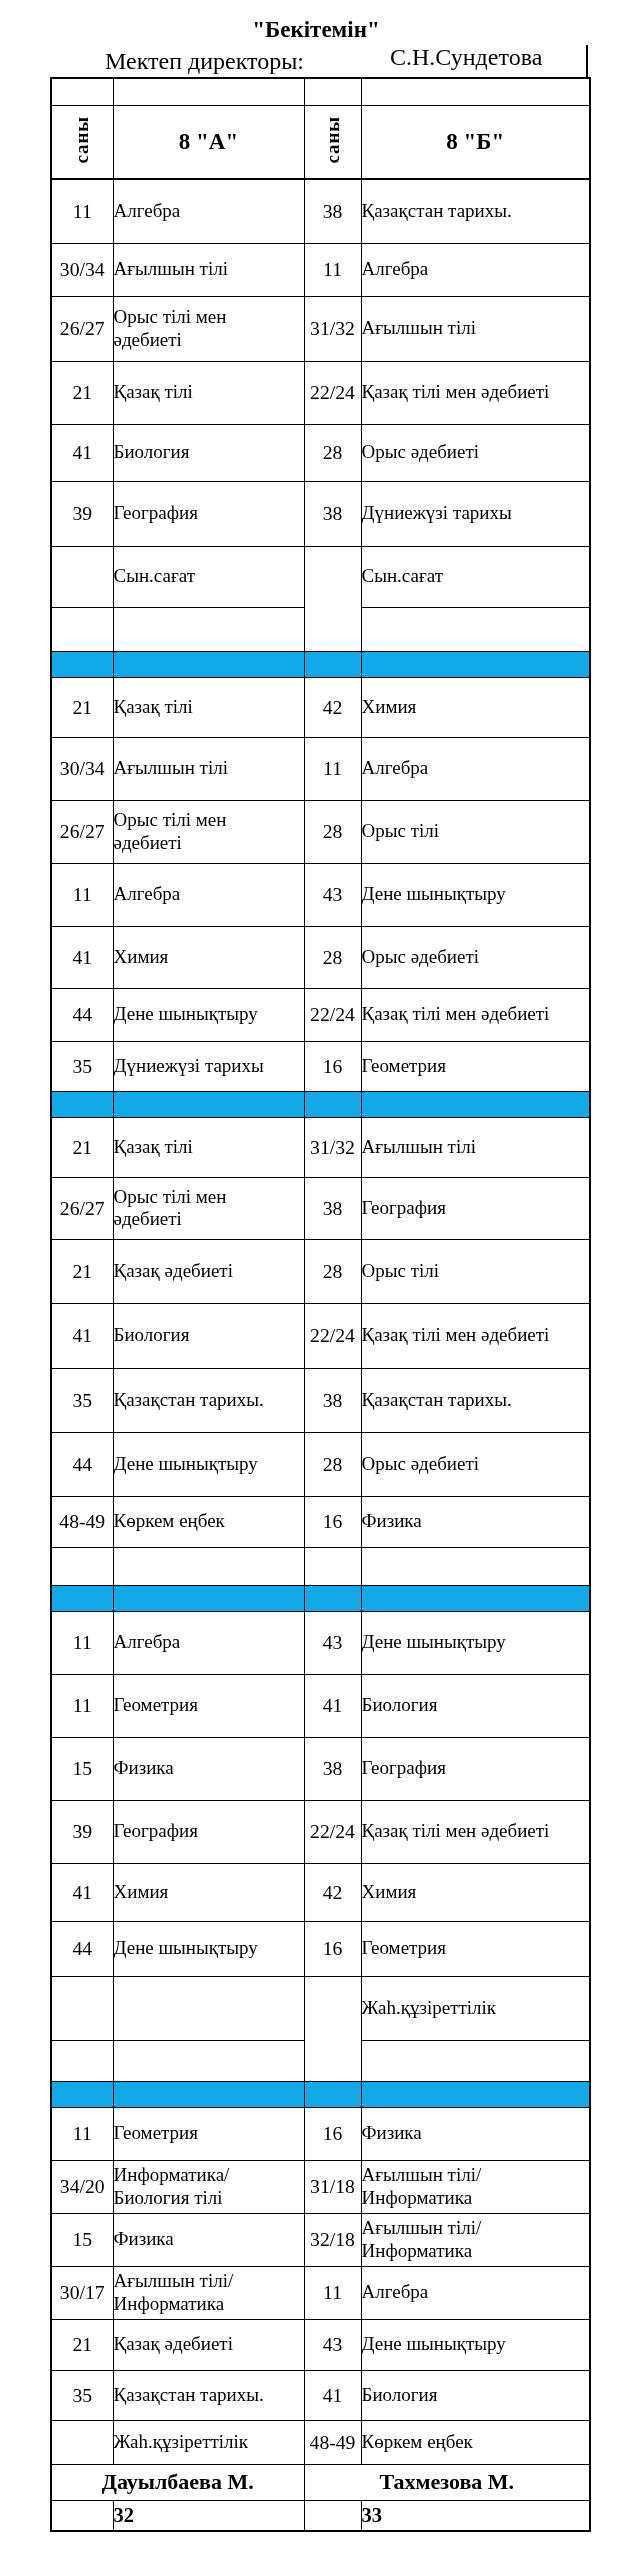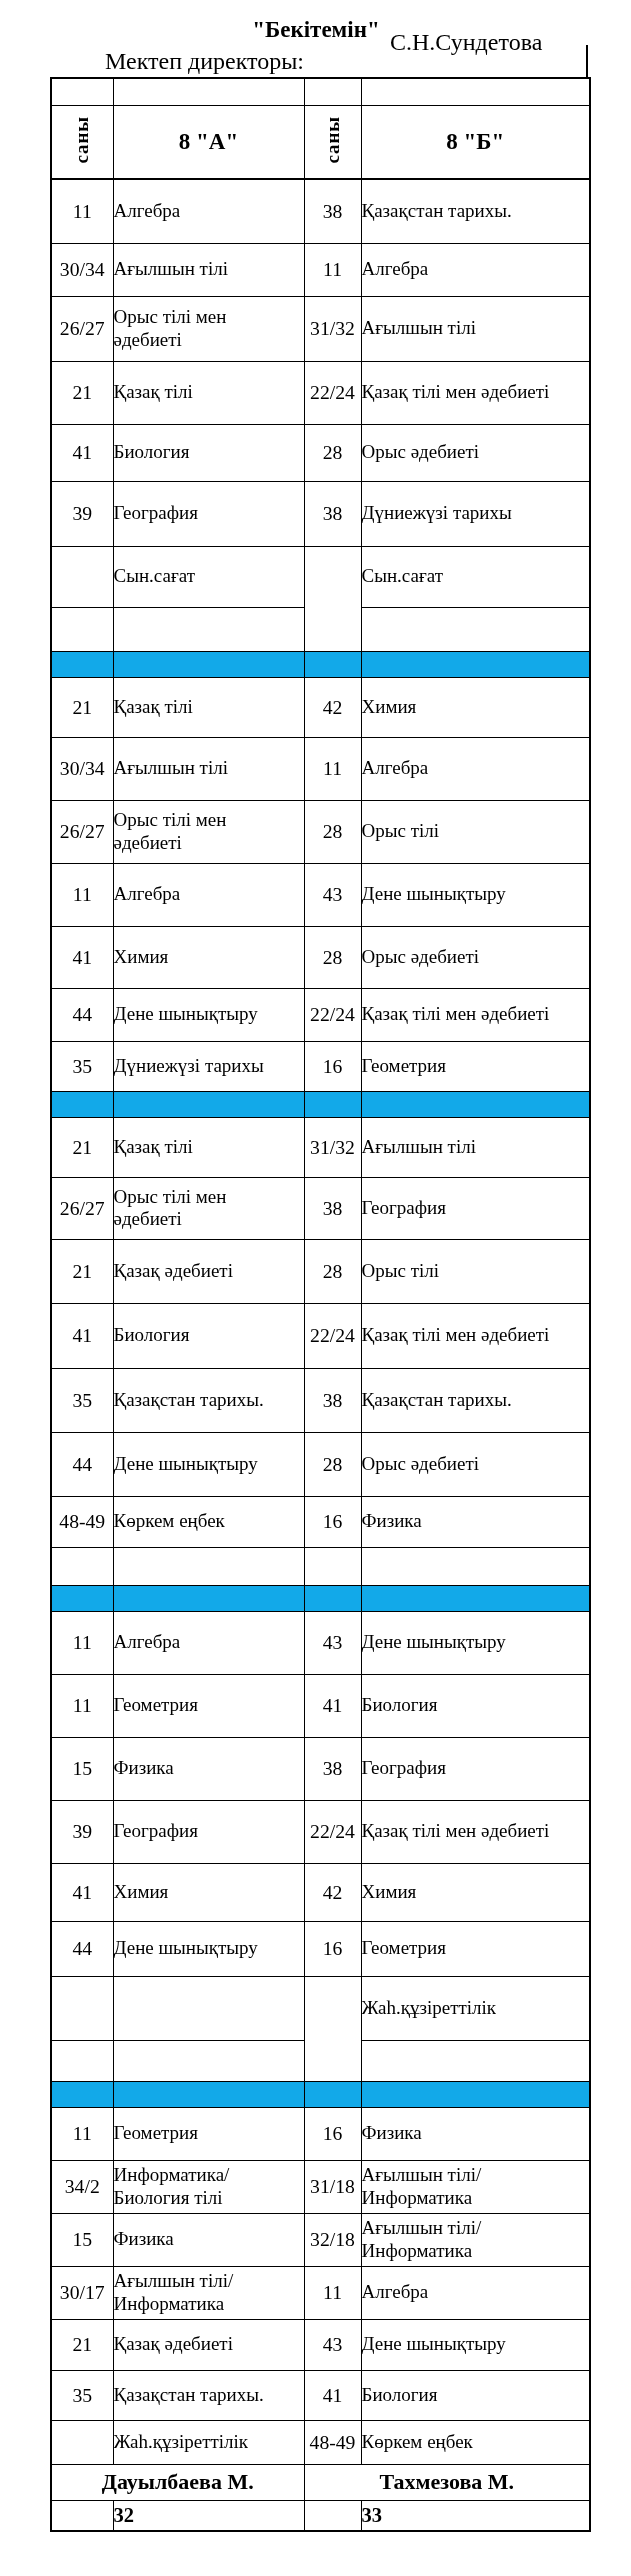--- a/index.html
+++ b/index.html
@@ -1,20 +1,20 @@
 <!DOCTYPE html>
 <html style="font-size:13.7px"><head>
 <meta charset="utf-8">
 <style>
   html,body{margin:0;padding:0;background:#ffffff;}
   body{width:632px;height:2576px;position:relative;font-family:"Liberation Serif",serif;color:#000;overflow:hidden;}
   .title{margin:13.7px 0 0 0;text-align:center;font-weight:bold;font-size:23px;line-height:31px;}
   .director{position:relative;margin-left:50px;width:536px;height:32.5px;border-right:2.6px solid #000;font-size:24px;}
   .director .label{position:absolute;left:55px;bottom:2.6px;}
-  .director .name{position:absolute;left:340px;bottom:21px;text-align:right;}
+  .director .name{position:absolute;left:340px;bottom:6px;text-align:right;}
   table.timetable{margin-left:50px;width:539px;table-layout:fixed;border-collapse:collapse;border:2.6px solid #000;}
   table.timetable td,table.timetable th{border:1.7px solid #000;padding:0;vertical-align:middle;overflow:hidden;}
   .c-numA{width:62px;} .c-subA{width:191px;} .c-numB{width:57px;} .c-subB{width:229px;}
   td.num{text-align:center;font-size:19.7px;}
   td.subj{text-align:left;padding-left:8.5px;font-size:19px;line-height:1.18;white-space:pre-line;}
   tr.hdr th{font-weight:bold;border-bottom:2.6px solid #000;}
   tr.hdr th.count{font-size:19px;}
   tr.hdr th.count .v{display:inline-block;writing-mode:vertical-rl;transform:rotate(180deg);font-weight:bold;letter-spacing:0.9px;}
   tr.hdr th.cls{font-size:23px;text-align:center;}
   tr.sep td{background:var(--accent,#12a9e9);}
@@ -262,21 +262,21 @@
         <td></td>
         <td></td>
       </tr>
       <tr style="height: 53px;">
         <td class="num">11</td>
         <td class="subj">Геометрия</td>
         <td class="num">16</td>
         <td class="subj">Физика</td>
       </tr>
       <tr style="height: 53px;">
-        <td class="num">34/2</td>
+        <td class="num">34/20</td>
         <td class="subj">Информатика/
 Биология тілі</td>
         <td class="num">31/18</td>
         <td class="subj">Ағылшын тілі/
 Информатика</td>
       </tr>
       <tr style="height: 53px;">
         <td class="num">15</td>
         <td class="subj">Физика</td>
         <td class="num">32/18</td>

